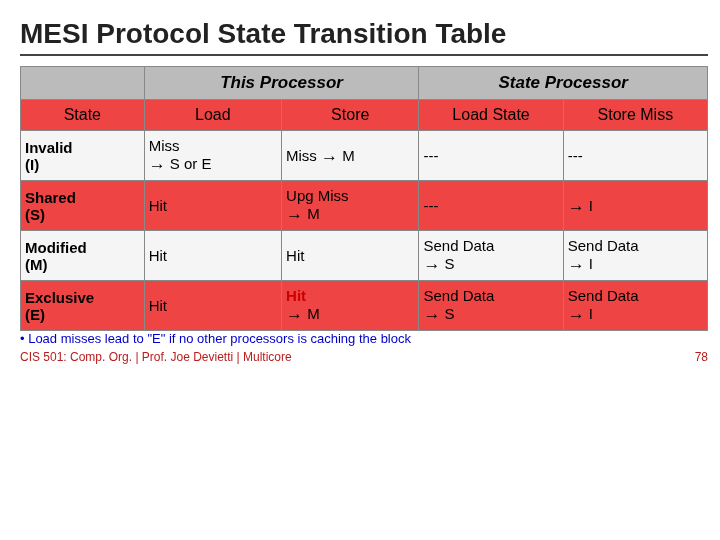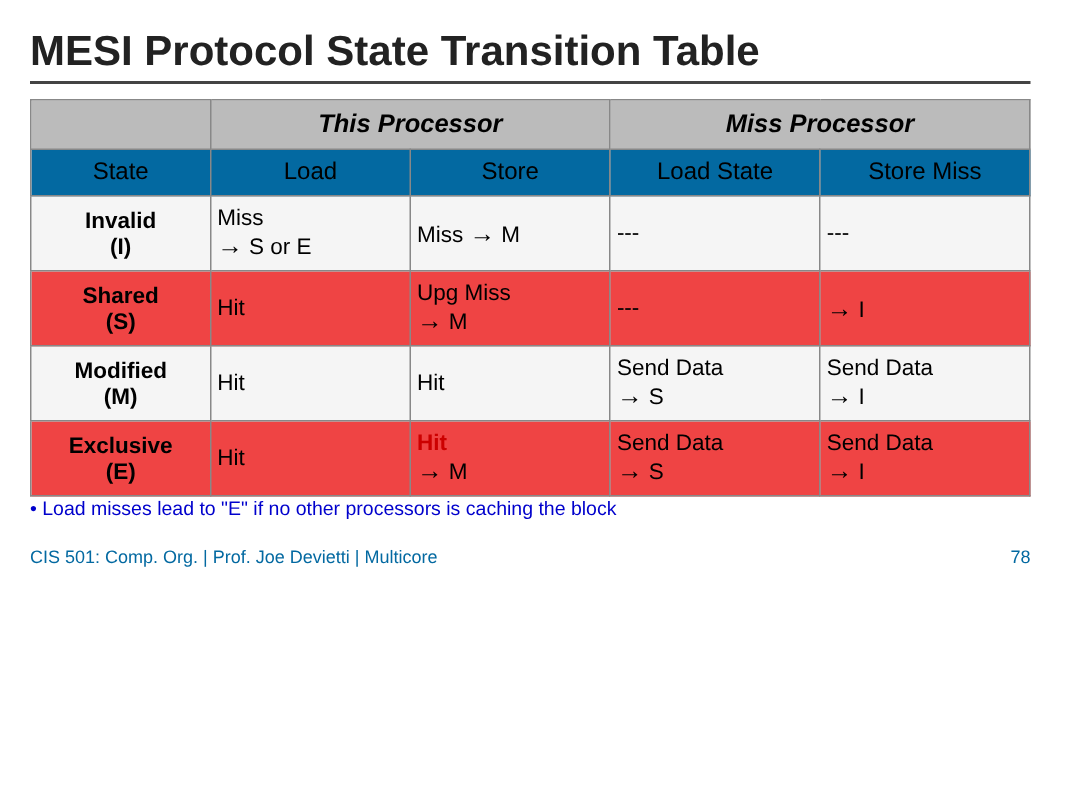--- a/index.html
+++ b/index.html
@@ -6,21 +6,21 @@
     body {
       width: 720px;
       height: 540px;
       background: #fff;
       font-family: Arial, sans-serif;
       overflow: hidden;
     }
     .page {
       width: 720px;
       height: 540px;
-      padding: 18px 33px 10px 20px;
+      padding: 18px 12px 10px 20px;
       display: flex;
       flex-direction: column;
     }
     .title {
       font-size: 28px;
       font-weight: bold;
       color: #222;
       margin-bottom: 10px;
       border-bottom: 2px solid #444;
       padding-bottom: 4px;
@@ -41,47 +41,46 @@
       padding: 6px 4px;
       font-size: 16px;
     }
     .header-row-1 th {
       background: #bbb;
       font-style: italic;
       font-weight: bold;
       font-size: 17px;
     }
     .header-row-2 th {
-      background: #0369a1;
+      background: #ef4444;
       font-weight: normal;
       font-size: 16px;
     }
     .state-col {
       background: #ccc;
       font-weight: bold;
       font-size: 16px;
-      text-align: center;
       width: 18%;
     }
     .data-row td {
       background: #ef4444;
       font-size: 15px;
     }
     .data-row:nth-child(odd) td {
       background: #f5f5f5;
     }
     .footer-note {
       font-size: 13px;
       color: #0000cc;
       margin-top: 0;
     }
     .footer-bar {
       font-size: 12px;
-      color: #0369a1;
-      margin-top: 18px;
+      color: #b91c1c;
+      margin-top: 4px;
       display: flex;
       justify-content: space-between;
     }
     .col-state { width: 18%; }
     .col-load  { width: 20%; }
     .col-store { width: 20%; }
     .col-loadmiss { width: 21%; }
     .col-storemiss { width: 21%; }
 
     .italic-header { font-style: italic; }
@@ -97,21 +96,21 @@
         <col class="col-state">
         <col class="col-load">
         <col class="col-store">
         <col class="col-loadmiss">
         <col class="col-storemiss">
       </colgroup>
       <thead>
         <tr class="header-row-1">
           <th style="background:#bbb;"></th>
           <th colspan="2" class="italic-header">This Processor</th>
-          <th colspan="2" class="italic-header">Miss Processor</th>
+          <th colspan="2" class="italic-header">State Processor</th>
         </tr>
         <tr class="header-row-2">
           <th>State</th>
           <th>Load</th>
           <th>Store</th>
           <th>Load State</th>
           <th>Store Miss</th>
         </tr>
       </thead>
       <tbody id="table-body">

